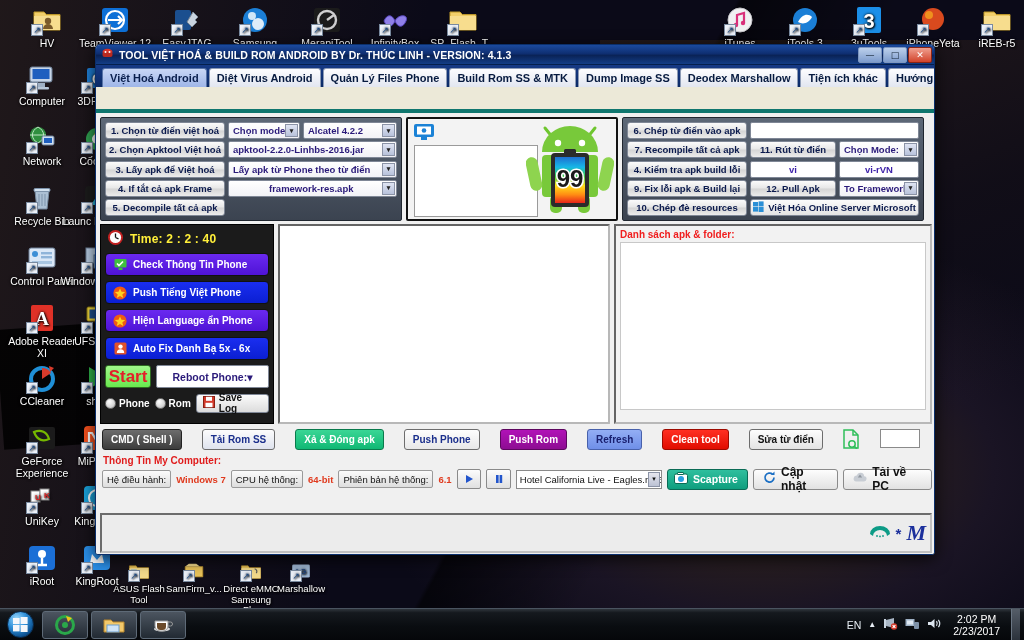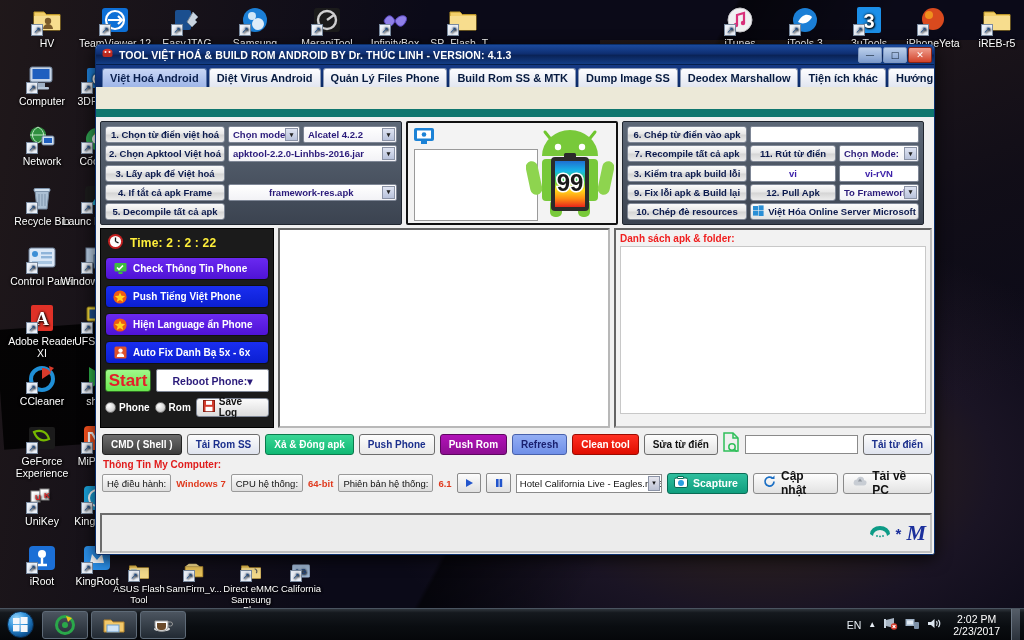--- a/index.html
+++ b/index.html
@@ -95,21 +95,21 @@
     background:linear-gradient(#fdfdff,#e2e6f0);
     border:1px solid #8d9bb5; border-bottom:none; border-radius:3px 3px 0 0;
     white-space:nowrap;
   }
   .tab.active { background:linear-gradient(#c8d6f5,#9fb6e8); border-color:#5874a8; color:#0a1f4d; }
 
   
   #appbody {
     position:absolute; left:0; top:64px; width:840px; height:447px;
     background:#f0f0f0;
-    border-top:8px solid #0f766e;
+    border-top:4px solid #0f766e;
     padding:4px;
   }
 
   
   #toprow { display:flex; gap:4px; height:104px; }
   .panel {
     background:linear-gradient(#5d6877,#3b4350);
     border:1px solid #20262f; border-radius:2px; padding:4px;
     display:flex; flex-direction:column; justify-content:space-between;
   }
@@ -200,21 +200,21 @@
   }
   .logpane {
     background:#fff; border:2px inset #b8b8b8; border-radius:1px;
   }
   #logmid { flex:1; }
   #logright { width:318px; background:#f2f2f2; border:2px inset #b8b8b8; padding:3px 4px; }
   #logright .hdr { color:#f01e1e; font-size:10px; font-weight:bold; margin-bottom:2px; }
   #logright .inner { background:#fff; border:1px solid #c8c8c8; height:168px; }
 
   
-  #toolrow { display:flex; align-items:center; gap:5px; height:22px; margin-top:5px; padding-left:2px; }
+  #toolrow { display:flex; align-items:flex-start; gap:20px; height:22px; margin-top:5px; padding-left:2px; }
   .tbtn {
     height:21px; padding:0 8px; border-radius:3px; border:1px solid #6d6d6d;
     font-size:10px; font-weight:bold; display:flex; align-items:center; justify-content:center;
     white-space:nowrap;
   }
   .tb-dark   { background:linear-gradient(#6d6d6d,#3c3c3c); color:#fff; border-color:#222; }
   .tb-light  { background:linear-gradient(#fcfcfc,#dfe3ee); color:#1b2f8c; }
   .tb-green  { background:linear-gradient(#3ad695,#10b874); color:#fff; border-color:#0a7a4c; }
   .tb-white  { background:linear-gradient(#fdfdfd,#e8e8e8); color:#1b2f8c; }
   .tb-purple { background:linear-gradient(#b112b7,#8d0d92); color:#fff; border-color:#5d065f; }
@@ -658,21 +658,21 @@
                    <span class="lbl" style="font-size:9.5px;line-height:10.5px">Direct eMMC Samsung Fl...</span>
     </div>
     <div class="dicon" style="left: 272px; top: 560px; width: 58px;">
       <span class="glyph" style="width:22px;height:22px">
         <svg width="30" height="30" viewBox="0 0 30 30">
           <rect x="3" y="6" width="24" height="18" rx="2" fill="#9fb8d6"></rect>
           <text x="15" y="19" font-size="10" font-weight="bold" fill="#1b3f7a" text-anchor="middle">LG</text>
         </svg>
         <span class="shortcut-arrow">↗</span>
       </span>
-                   <span class="lbl" style="font-size:9.5px;line-height:10.5px">California</span>
+                   <span class="lbl" style="font-size:9.5px;line-height:10.5px">Marshallow</span>
     </div>
   </div>
 
 <div id="app">
 
   <div id="titlebar">
     <span class="tbicon">
       <svg width="13" height="13" viewBox="0 0 13 13">
         <ellipse cx="6.5" cy="4" rx="5" ry="3.2" fill="#d8342a"></ellipse>
         <rect x="1.5" y="4" width="10" height="5" rx="2" fill="#b82a20"></rect>
@@ -717,20 +717,24 @@
           </div>
           <div class="row">
             <div class="lbtn" style="width: 120px;">2. Chọn Apktool Việt hoá</div>
             <div class="combo" style="flex: 1 1 0%;">
               <span>apktool-2.2.0-Linhbs-2016.jar</span>
               <span class="arw">▾</span>
             </div>
           </div>
           <div class="row">
             <div class="lbtn" style="width: 120px;">3. Lấy apk để Việt hoá</div>
+            <div class="combo" style="flex: 1 1 0%;">
+              <span>Lấy apk từ Phone theo từ điển</span>
+              <span class="arw">▾</span>
+            </div>
           </div>
           <div class="row">
             <div class="lbtn" style="width: 120px;">4. If tắt cả apk Frame</div>
             <div class="combo" style="flex: 1 1 0%; padding-left: 40px;">
               <span>framework-res.apk</span>
               <span class="arw">▾</span>
             </div>
           </div>
           <div class="row">
             <div class="lbtn" style="width: 120px;">5. Decompile tất cả apk</div>
@@ -784,21 +788,21 @@
           </div>
           <div class="row">
             <div class="lbtn" style="width: 120px;">7. Recompile tất cả apk</div>
             <div class="lbtn" style="width: 86px;">11. Rút từ điển</div>
             <div class="combo" style="flex: 1 1 0%;">
               <span>Chọn Mode:</span>
               <span class="arw">▾</span>
             </div>
           </div>
           <div class="row">
-            <div class="lbtn" style="width: 120px;">3. Kiểm tra apk build lỗi</div>
+            <div class="lbtn" style="width: 120px;">4. Kiểm tra apk build lỗi</div>
             <div class="txtfield" style="width: 86px;">vi</div>
             <div class="txtfield" style="flex: 1 1 0%;">vi-rVN</div>
           </div>
           <div class="row">
             <div class="lbtn" style="width: 120px;">9. Fix lỗi apk &amp; Build lại</div>
             <div class="lbtn" style="width: 86px;">12. Pull Apk</div>
             <div class="combo" style="flex: 1 1 0%;">
               <span>To Framework</span>
               <span class="arw">▾</span>
             </div>
@@ -822,21 +826,21 @@
       <div id="sidebar">
         <div id="timerrow">
           <span>
             <svg width="17" height="17" viewBox="0 0 17 17">
               <circle cx="8.5" cy="8.5" r="7.5" fill="#c32020"></circle>
               <circle cx="8.5" cy="8.5" r="5.6" fill="#fdfdfd"></circle>
               <line x1="8.5" y1="8.5" x2="8.5" y2="4.5" stroke="#111" stroke-width="1.3"></line>
               <line x1="8.5" y1="8.5" x2="11.5" y2="9.8" stroke="#111" stroke-width="1.3"></line>
             </svg>
           </span>
-          <span id="timertxt">Time: 2 : 2 : 22</span>
+          <span id="timertxt">Time: 2 : 2 : 40</span>
         </div>
         <div id="sidebtns" style="display: flex; flex-direction: column; gap: 5px;">
             <div class="sbtn sb-violet">
               <span class="bico">
                 <svg width="13" height="13" viewBox="0 0 13 13">
                   <rect x="0.5" y="1" width="12" height="8.5" rx="1" fill="#3fbf3f"></rect>
                   <path d="M3 5.5l2 2 4-4" stroke="#fff" stroke-width="1.7" fill="none"></path>
                   <rect x="4.5" y="10" width="4" height="2" fill="#3fbf3f"></rect>
                 </svg>
               </span>

